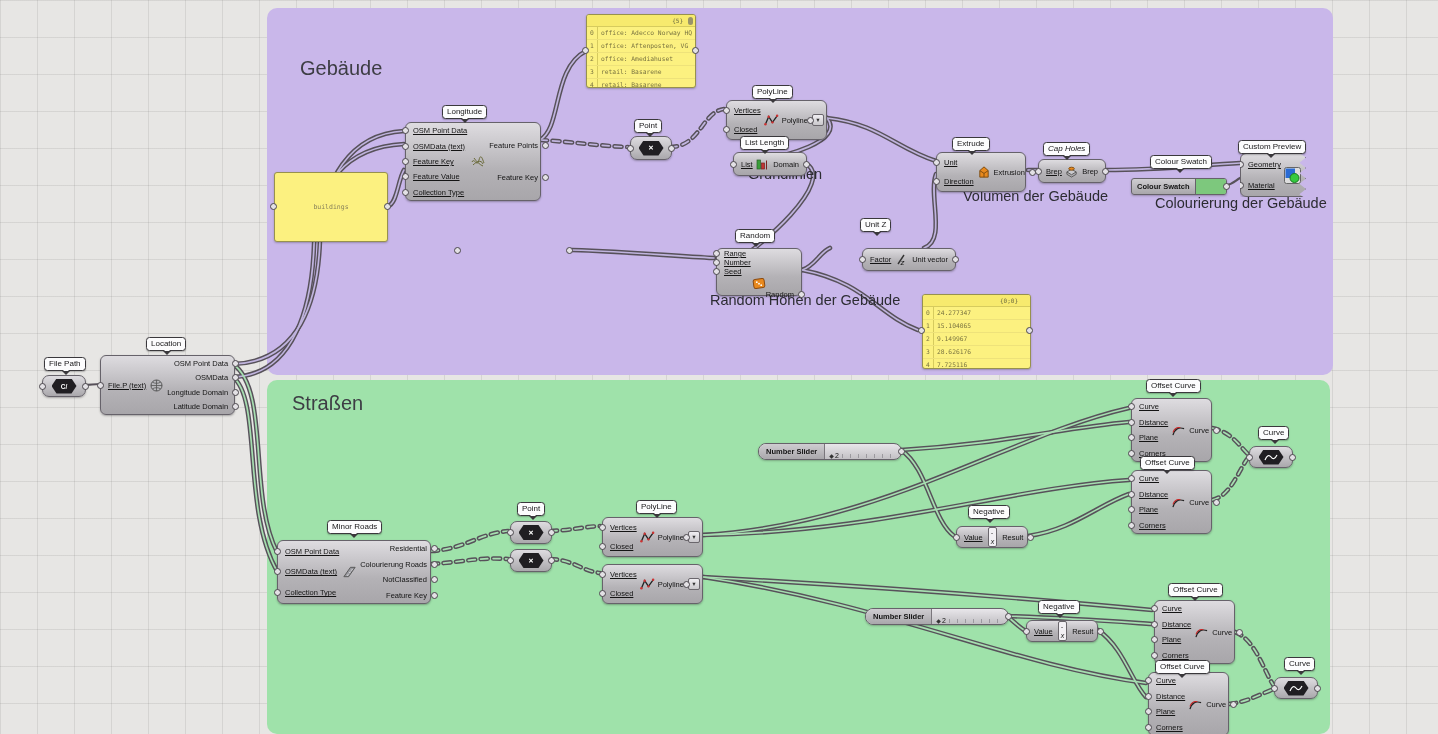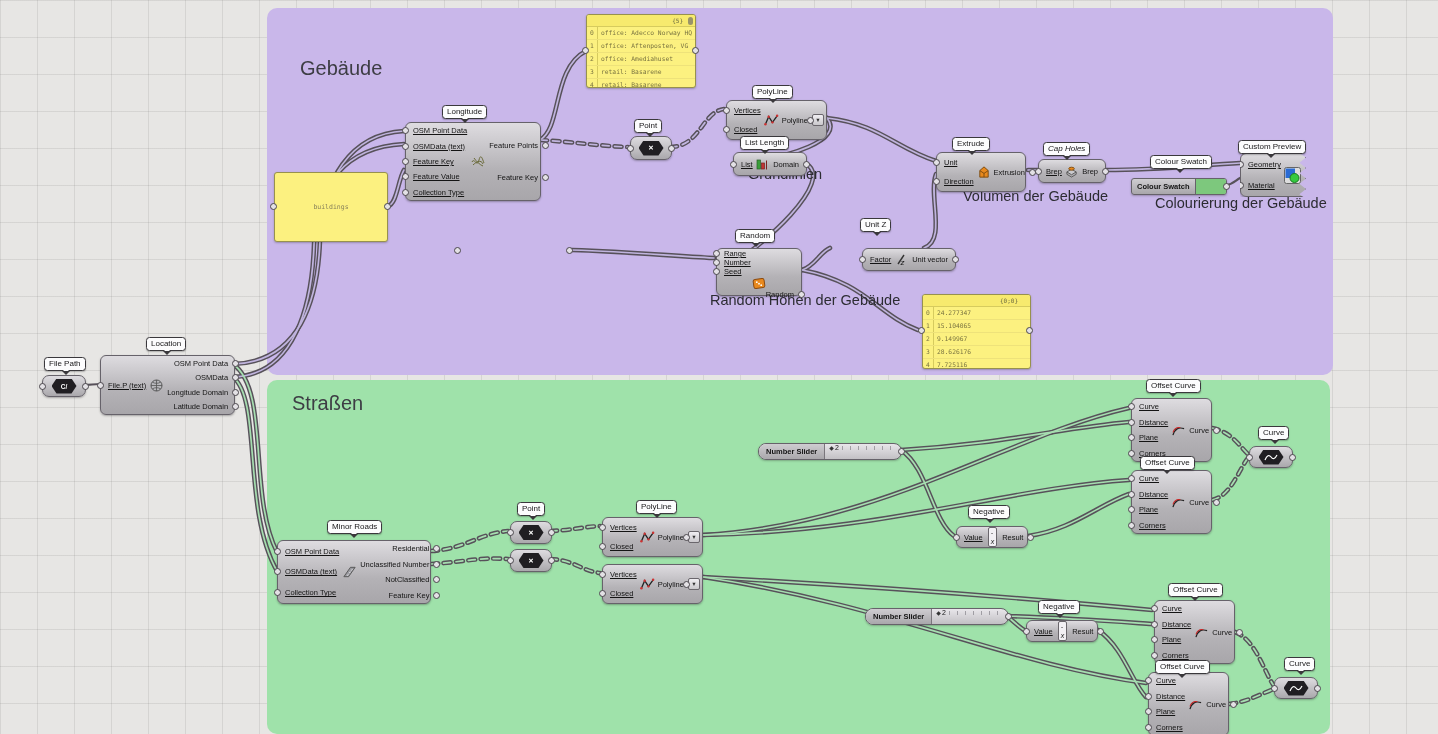--- a/index.html
+++ b/index.html
@@ -52,21 +52,21 @@
   .panel{position:absolute;z-index:20;background:#fcf180;border:1px solid #97914e;border-radius:3px;
     box-shadow:0 1px 2px rgba(40,40,40,.3);font-family:"DejaVu Sans Mono",monospace;overflow:hidden;}
   .phead{height:11px;background:#f7ea6e;border-bottom:1px solid #d6cb5e;font-size:6px;line-height:11px;
     text-align:right;padding-right:12px;color:#6a6a40;position:relative;}
   .pscroll{position:absolute;right:2px;top:1.5px;width:5px;height:8px;border-radius:2.5px;background:#99936a;}
   .prow{display:flex;font-size:6.3px;line-height:12px;color:#7a7440;border-bottom:1px solid #eee27a;}
   .pidx{width:10px;text-align:center;border-right:1px solid #d6cb5e;flex:none;}
   .ptxt{padding-left:3px;white-space:nowrap;}
   .pcenter{display:flex;align-items:center;justify-content:center;height:100%;font-size:6.5px;color:#8a845a;}
   .pport{position:absolute;z-index:21;width:5px;height:5px;border-radius:50%;background:#e3e1e5;border:1px solid #4a464c;}
-  .slider{position:absolute;z-index:20;height:15px;display:flex;align-items:flex-start;
+  .slider{position:absolute;z-index:20;height:15px;display:flex;align-items:flex-end;
     background:linear-gradient(180deg,#e8e6ea,#c2c0c4);border:1px solid #66626a;border-radius:8px;
     font-size:7.5px;color:#141414;box-shadow:0 1px 2px rgba(40,40,40,.3);}
   .slider::after{content:"";position:absolute;right:-4px;top:50%;margin-top:-3.5px;width:5px;height:5px;
     border-radius:50%;background:#e3e1e5;border:1px solid #4a464c;}
   .slabel{height:100%;display:flex;align-items:center;padding:0 7px;
     background:linear-gradient(180deg,#cfcdd1,#a9a7ab);border-right:1px solid #7a767c;
     border-radius:8px 0 0 8px;font-weight:bold;}
   .strack{flex:1;display:flex;align-items:center;padding:0 4px;}
   .knob{font-size:6px;color:#333;margin-right:1px;}
   .sval{font-size:7px;margin-right:3px;}
@@ -468,21 +468,21 @@
       <div class="p in">Collection Type</div>
     </div>
     <div class="ico">
         <svg width="15" height="14" viewBox="0 0 16 14">
           <path d="M2 12 L9 2 L14 2 L7 12 Z" fill="#9a9aa0" stroke="#555"></path>
           <path d="M5.5 11 L11.5 3.5" stroke="#e8e8ea" stroke-dasharray="2 1.5"></path>
         </svg>
       </div>
     <div class="col">
       <div class="p out">Residential</div>
-      <div class="p out">Unclassified Number</div>
+      <div class="p out">Colourierung Roads</div>
       <div class="p out">NotClassified</div>
       <div class="p out">Feature Key</div>
     </div>
   </div>
 
   <div class="slider" style="left:758px;top:443px;width:142px;">
     <div class="slabel">Number Slider</div>
     <div class="strack">
       <span class="knob">◆</span>
       <span class="sval">2</span>

